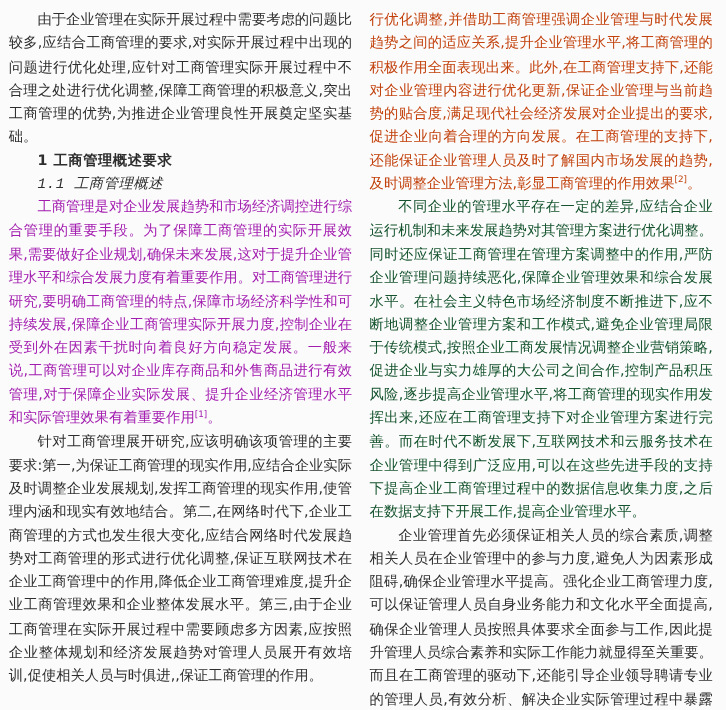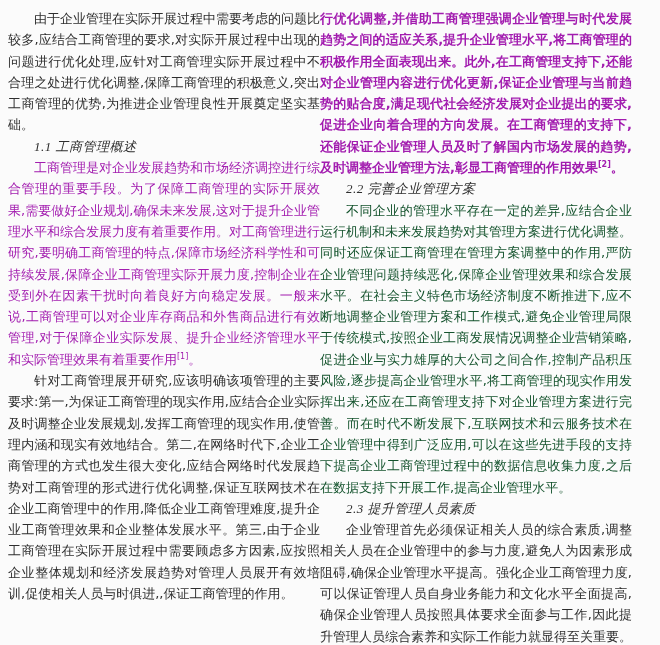--- a/index.html
+++ b/index.html
@@ -10,21 +10,21 @@
     overflow: hidden;
     background: #fbfbfb;
     font-family: "DejaVu Sans", "Liberation Sans", sans-serif;
   }
   .page {
     box-sizing: border-box;
     width: 660px;
     height: 645px;
     padding: 8px 8px 0 8px;
     display: flex;
-    gap: 0;
+    gap: 16px;
   }
   .column {
     width: 312px;
     flex: 0 0 312px;
   }
   .column p {
     margin: 0;
     font-size: 13px;
     line-height: 21.3px;
     color: #2e2e2e;
@@ -33,43 +33,42 @@
     word-break: break-all;
     text-indent: 2em;
   }
   .column p.h1 {
     font-weight: bold;
     color: #161616;
     letter-spacing: 0.5px;
   }
   .column p.h2 {
     font-style: italic;
-    font-family: Liberation Serif, serif;
+    font-family: Liberation Mono, monospace;
     color: #232323;
     letter-spacing: 0.5px;
   }
   .column p.noindent {
     text-indent: 0;
   }
   .column sup {
     font-size: 8px;
     line-height: 0;
     vertical-align: super;
   }
 </style>
 </head>
 <body style="background: rgb(251, 251, 251);">
 
 <div class="page">
   <div class="column">
       <p class="p" style="color: rgb(46, 46, 46);"><span>由于企业管理在实际开展过程中需要考虑的问题比较多,应结合工商管理的要求,对实际开展过程中出现的问题进行优化处理,应针对工商管理实际开展过程中不合理之处进行优化调整,保障工商管理的积极意义,突出工商管理的优势,为推进企业管理良性开展奠定坚实基础。</span></p>
+      <p class="h1" style="color: rgb(46, 46, 46);"><span>1 工商管理概述要求</span></p>
       <p class="h2" style="color: rgb(46, 46, 46);"><span>1.1 工商管理概述</span></p>
       <p class="p" style="color: #a21caf;"><span>工商管理是对企业发展趋势和市场经济调控进行综合管理的重要手段。为了保障工商管理的实际开展效果,需要做好企业规划,确保未来发展,这对于提升企业管理水平和综合发展力度有着重要作用。对工商管理进行研究,要明确工商管理的特点,保障市场经济科学性和可持续发展,保障企业工商管理实际开展力度,控制企业在受到外在因素干扰时向着良好方向稳定发展。一般来说,工商管理可以对企业库存商品和外售商品进行有效管理,对于保障企业实际发展、提升企业经济管理水平和实际管理效果有着重要作用</span><sup>[1]</sup><span>。</span></p>
       <p class="p" style="color: rgb(46, 46, 46);"><span>针对工商管理展开研究,应该明确该项管理的主要要求:第一,为保证工商管理的现实作用,应结合企业实际及时调整企业发展规划,发挥工商管理的现实作用,使管理内涵和现实有效地结合。第二,在网络时代下,企业工商管理的方式也发生很大变化,应结合网络时代发展趋势对工商管理的形式进行优化调整,保证互联网技术在企业工商管理中的作用,降低企业工商管理难度,提升企业工商管理效果和企业整体发展水平。第三,由于企业工商管理在实际开展过程中需要顾虑多方因素,应按照企业整体规划和经济发展趋势对管理人员展开有效培训,促使相关人员与时俱进,,保证工商管理的作用。</span></p>
     </div>
   <div class="column">
-      <p class="p noindent" style="color: #a21caf; font-weight: bold;"><span>行优化调整,并借助工商管理强调企业管理与时代发展趋势之间的适应关系,提升企业管理水平,将工商管理的积极作用全面表现出来。此外,在工商管理支持下,还能对企业管理内容进行优化更新,保证企业管理与当前趋势的贴合度,满足现代社会经济发展对企业提出的要求,促进企业向着合理的方向发展。在工商管理的支持下,还能保证企业管理人员及时了解国内市场发展的趋势,及时调整企业管理方法,彰显工商管理的作用效果</span><sup>[2]</sup><span>。</span></p>
-      <p class="h2" style="color: rgb(46, 46, 46);"><span>2.2 完善企业管理方案</span></p>
+      <p class="p noindent" style="color: #c2410c;"><span>行优化调整,并借助工商管理强调企业管理与时代发展趋势之间的适应关系,提升企业管理水平,将工商管理的积极作用全面表现出来。此外,在工商管理支持下,还能对企业管理内容进行优化更新,保证企业管理与当前趋势的贴合度,满足现代社会经济发展对企业提出的要求,促进企业向着合理的方向发展。在工商管理的支持下,还能保证企业管理人员及时了解国内市场发展的趋势,及时调整企业管理方法,彰显工商管理的作用效果</span><sup>[2]</sup><span>。</span></p>
       <p class="p" style="color: #14532d;"><span>不同企业的管理水平存在一定的差异,应结合企业运行机制和未来发展趋势对其管理方案进行优化调整。同时还应保证工商管理在管理方案调整中的作用,严防企业管理问题持续恶化,保障企业管理效果和综合发展水平。在社会主义特色市场经济制度不断推进下,应不断地调整企业管理方案和工作模式,避免企业管理局限于传统模式,按照企业工商发展情况调整企业营销策略,促进企业与实力雄厚的大公司之间合作,控制产品积压风险,逐步提高企业管理水平,将工商管理的现实作用发挥出来,还应在工商管理支持下对企业管理方案进行完善。而在时代不断发展下,互联网技术和云服务技术在企业管理中得到广泛应用,可以在这些先进手段的支持下提高企业工商管理过程中的数据信息收集力度,之后在数据支持下开展工作,提高企业管理水平。</span></p>
-      <p class="h2" style="color: rgb(46, 46, 46);"><span>2.3 提升管理人员素质</span></p>
       <p class="p" style="color: rgb(46, 46, 46);"><span>企业管理首先必须保证相关人员的综合素质,调整相关人员在企业管理中的参与力度,避免人为因素形成阻碍,确保企业管理水平提高。强化企业工商管理力度,可以保证管理人员自身业务能力和文化水平全面提高,确保企业管理人员按照具体要求全面参与工作,因此提升管理人员综合素养和实际工作能力就显得至关重要。而且在工商管理的驱动下,还能引导企业领导聘请专业的管理人员,有效分析、解决企业实际管理过程中暴露的问题,逐步提升企业管理水平,推进企业管理工作稳步的开展。借助工商管理,还能强化企业管理人员的专业培养力度,提高相关人员自身专业素质,逐步提升相关人员自身管理技能,避免在实际开展管理过程</span></p>
     </div>
 </div>
 
 </body></html>

